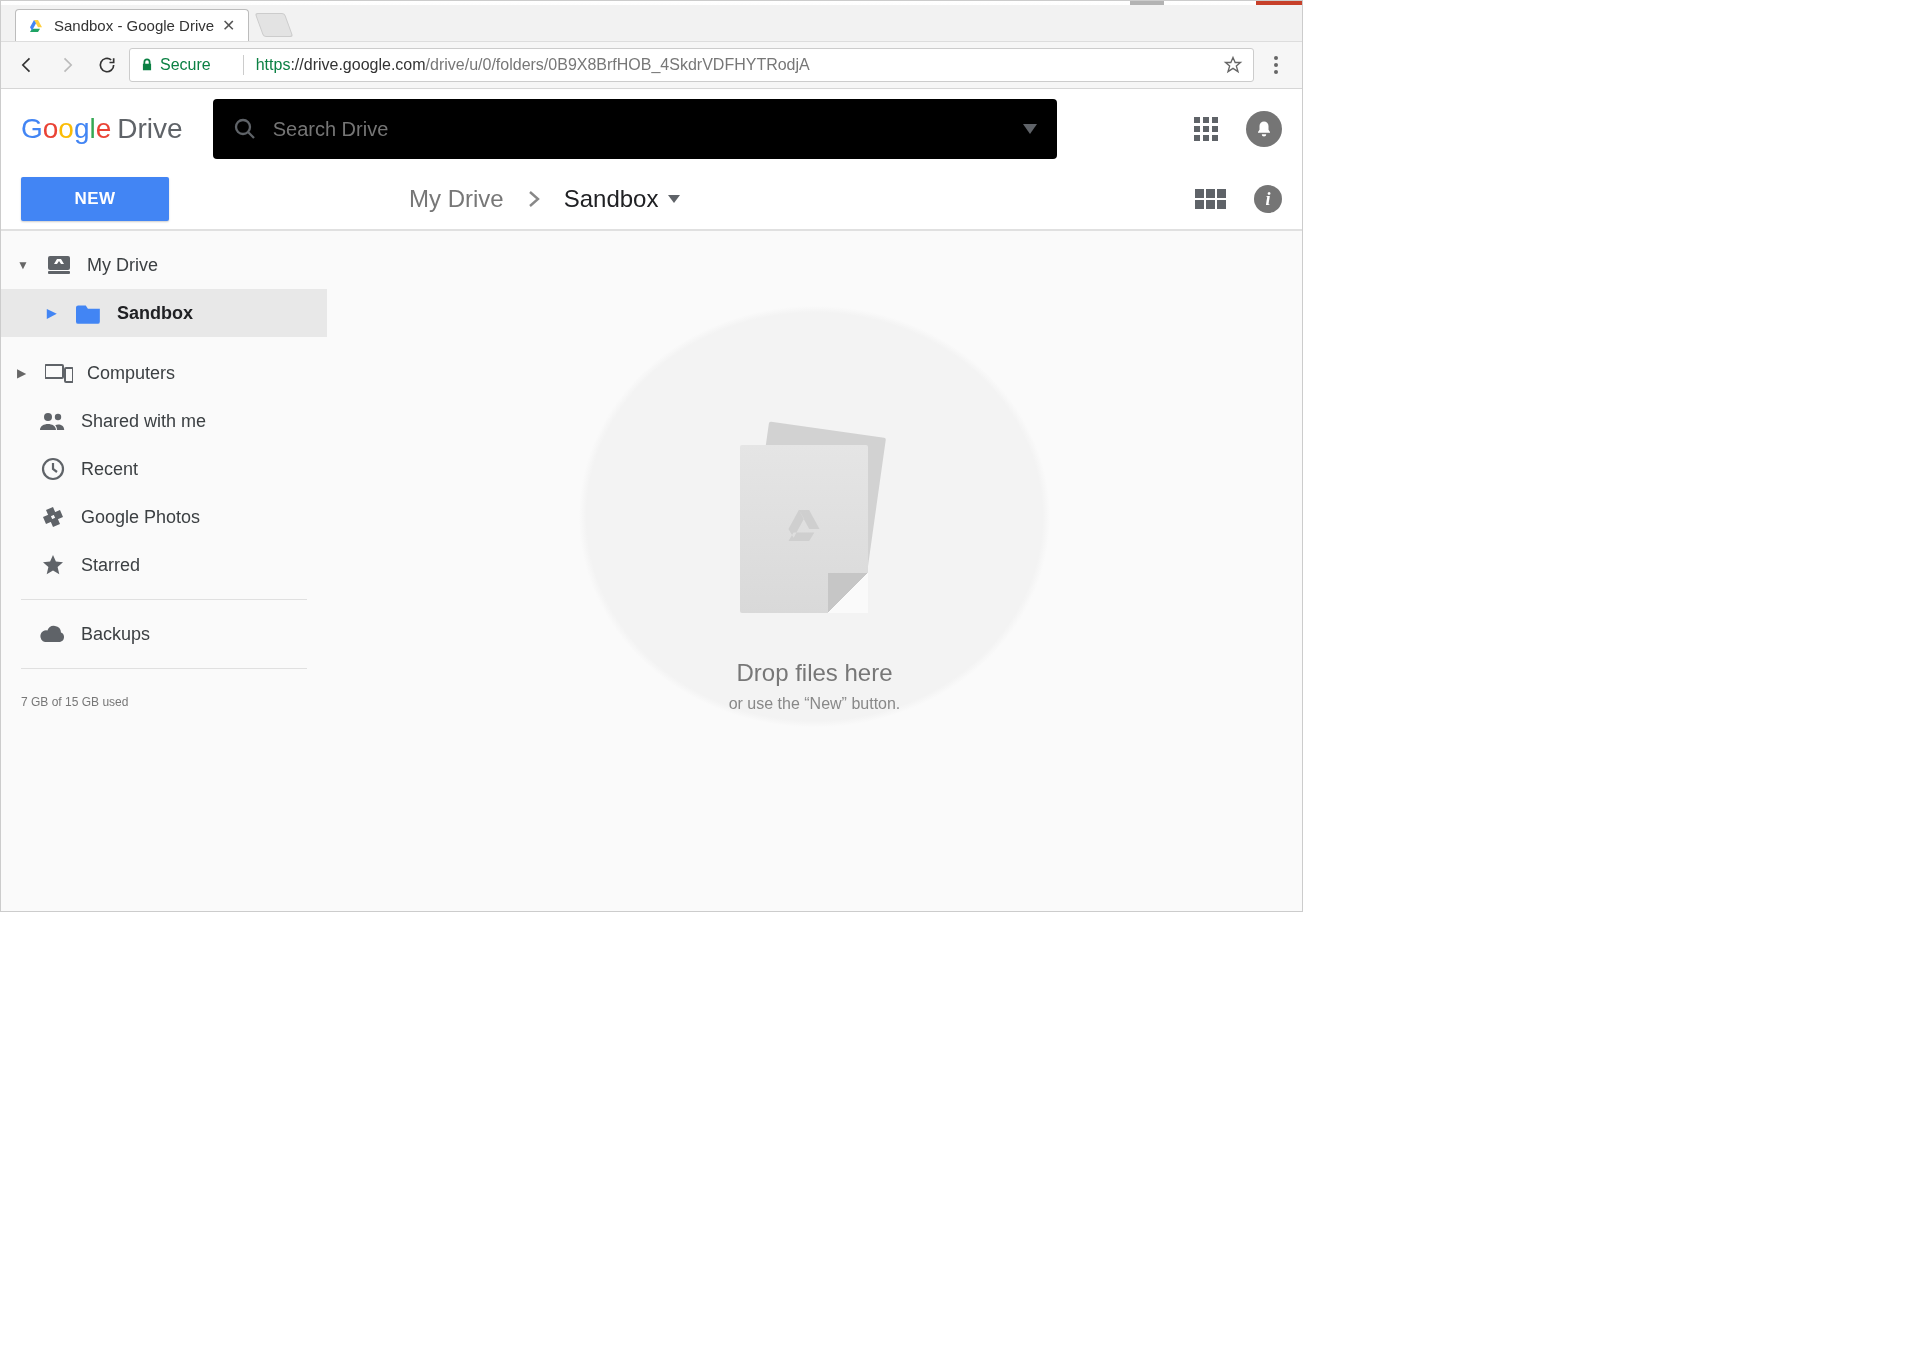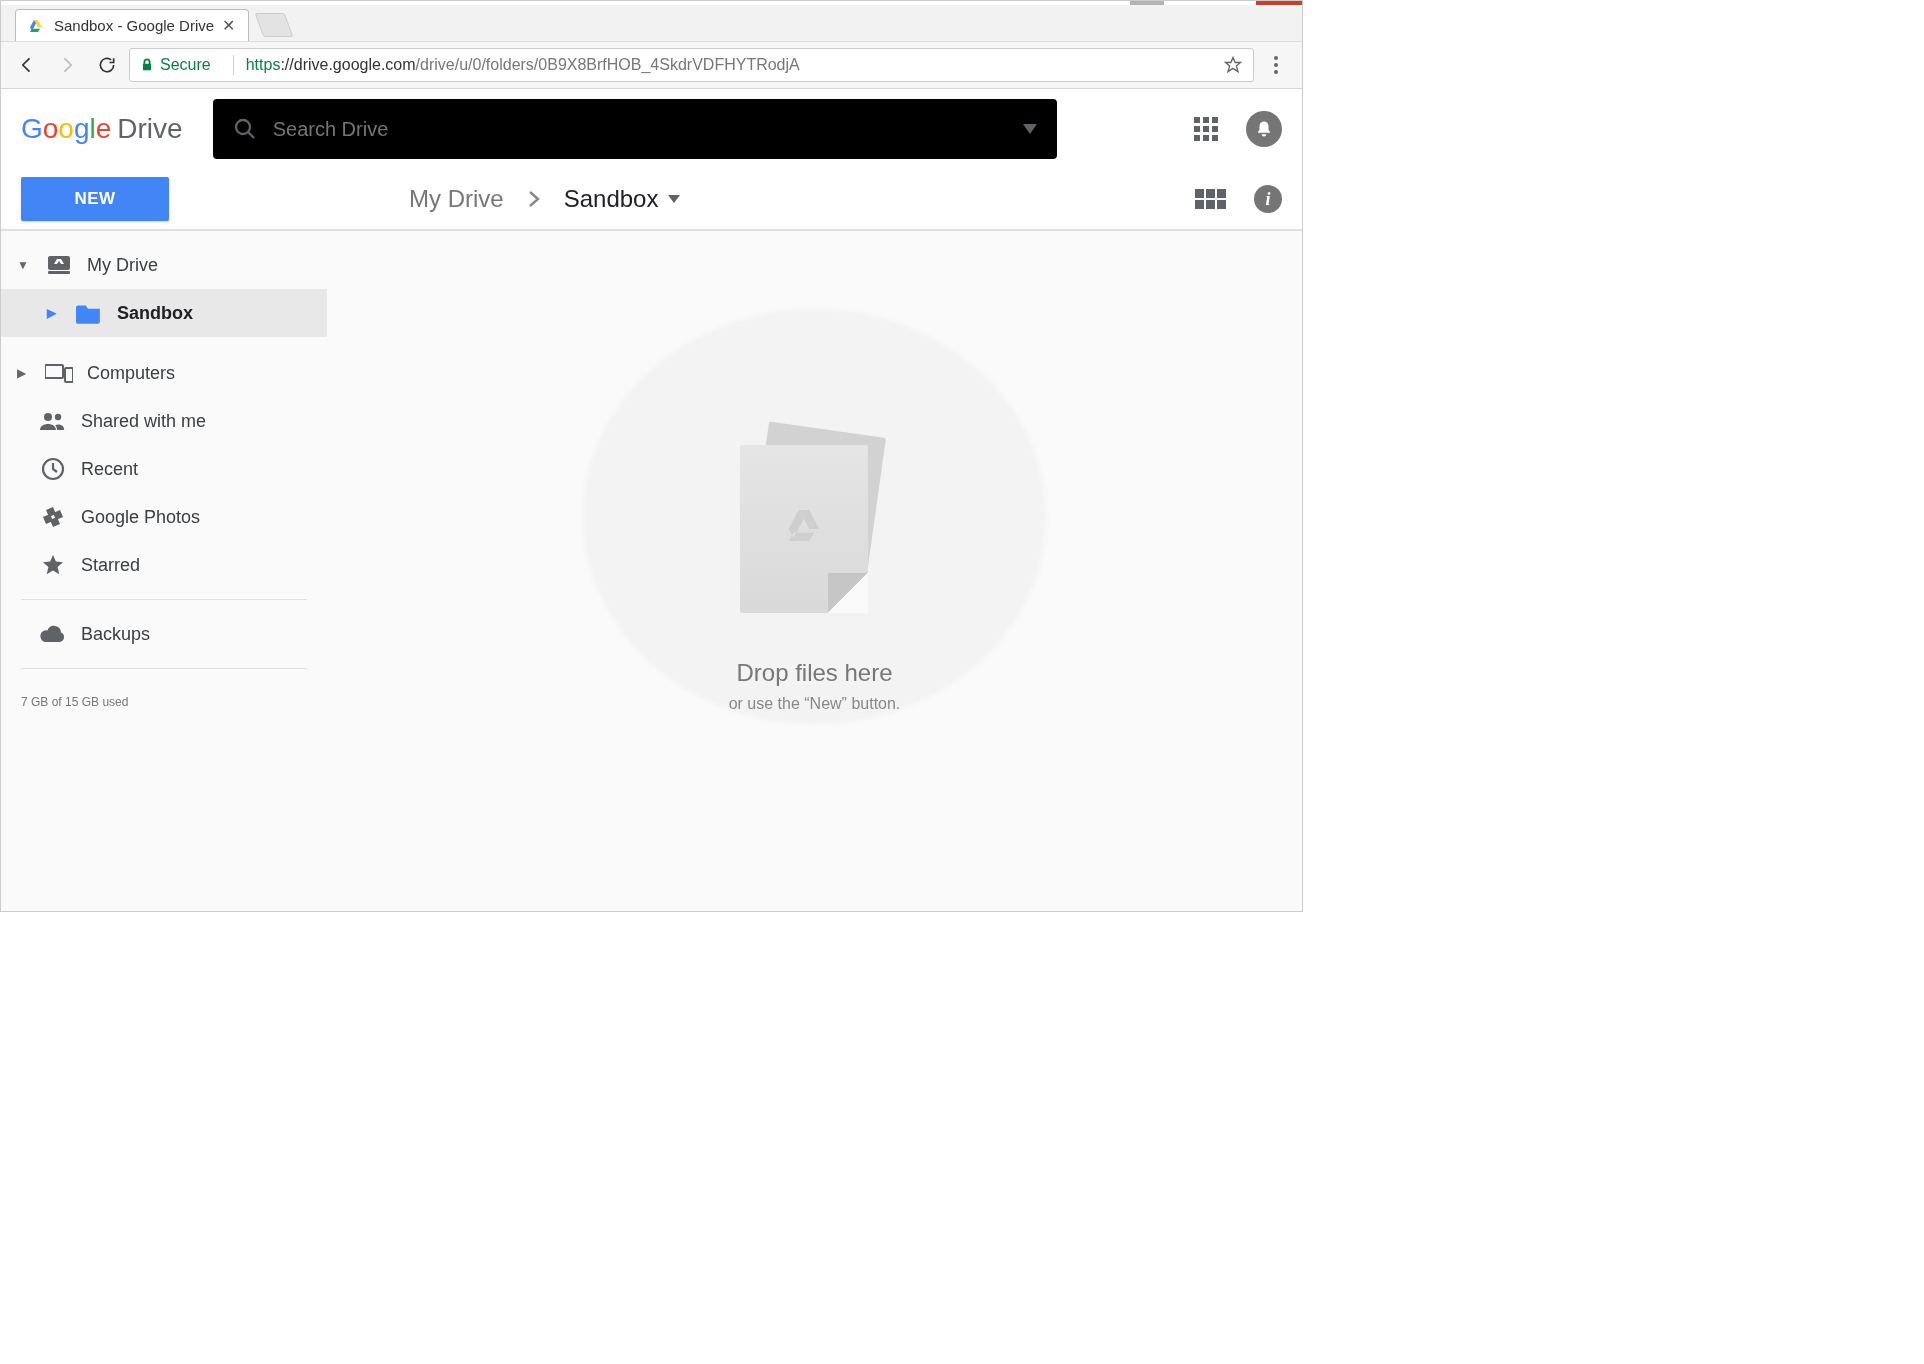--- a/index.html
+++ b/index.html
@@ -21,21 +21,21 @@
 .tab-favicon { width: 16px; height: 16px; margin-right: 10px; }
 .tab-title { flex: 1; }
 .tab-close { color: #555; font-size: 16px; margin-left: 8px; }
 .new-tab { width: 30px; height: 24px; background: #e3e3e3; border: 1px solid #ccc; margin-left: 10px; transform: skewX(20deg); border-radius: 3px; margin-bottom: 4px; }
 
 
 .addressbar { height: 48px; background: #f6f6f6; border-top: 1px solid #ddd; border-bottom: 1px solid #d6d6d6; display: flex; align-items: center; padding: 0 8px; gap: 4px; }
 .nav-btn { width: 36px; height: 36px; display: flex; align-items: center; justify-content: center; color: #555; border-radius: 50%; }
 .nav-btn.disabled { color: #bbb; }
 .omnibox { flex: 1; height: 34px; background: #fff; border: 1px solid #ccc; border-radius: 3px; display: flex; align-items: center; padding: 0 10px; font-size: 16px; color: #333; }
-.secure-badge { color: #0b8043; display: flex; align-items: center; gap: 6px; margin-right: 10px; }
+.secure-badge { color: #0b8043; display: flex; align-items: center; gap: 6px; margin-right: 20px; }
 .url-sep { width: 1px; height: 20px; background: #ccc; margin: 0 12px; }
 .url-text { flex: 1; }
 .url-scheme { color: #0b8043; }
 .url-host { color: #333; }
 .url-path { color: #777; }
 .star-btn { color: #666; margin-left: 8px; }
 .menu-btn { width: 36px; height: 36px; display: flex; align-items: center; justify-content: center; color: #666; }
 
 
 .drive-header { height: 80px; display: flex; align-items: center; padding: 0 20px; gap: 30px; background: #fff; }

